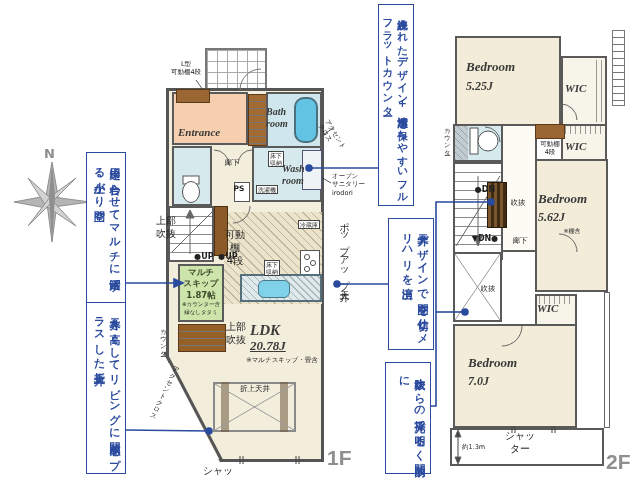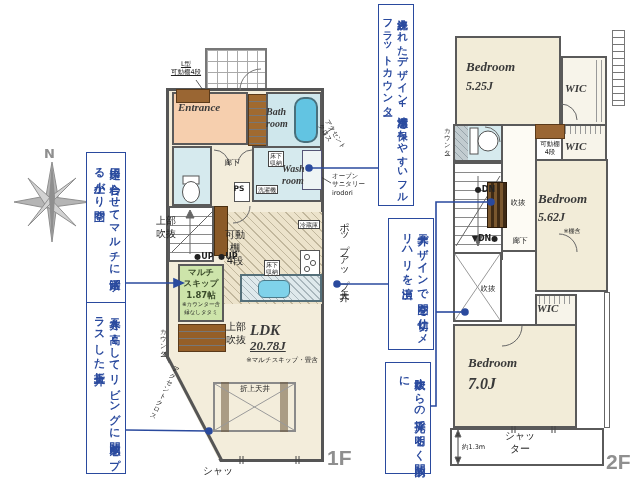--- a/index.html
+++ b/index.html
@@ -119,23 +119,23 @@
   <div class="abs" style="left:221px;top:382px;width:8px;height:50px;background:rgba(110,90,60,.55);z-index:2;"></div>
   <div class="abs" style="left:280px;top:382px;width:8px;height:50px;background:rgba(110,90,60,.55);z-index:2;"></div>
   <div class="jl boxed" style="left:298px;top:220px;font-size:6px;">冷蔵庫</div>
   <div class="jl boxed" style="left:264px;top:260px;font-size:6px;">床下
 収納</div>
   <div class="jl boxed" style="left:268px;top:151px;font-size:6px;">床下
 収納</div>
   <div class="jl boxed" style="left:256px;top:185px;font-size:6px;">洗濯機</div>
   <div class="abs" style="left:234px;top:182px;width:14px;height:18px;border:1px solid #555;z-index:3;background:#fff;"></div>
 
-  <div class="jl" style="left:164px;top:60px;width:44px;font-size:6.5px;text-decoration:underline;">L型
+  <div class="jl" style="left:164px;top:60px;width:44px;font-size:6.5px;">L型
 可動棚4段</div>
-  <div class="rm" style="left:178px;top:101px;width:64px;font-size:11px;">Entrance</div>
+  <div class="rm" style="left:178px;top:126px;width:64px;font-size:11px;">Entrance</div>
   <div class="rm" style="left:266px;top:106px;width:53px;font-size:10px;">Bath
 room</div>
   <div class="jl" style="left:220px;top:158px;width:24px;font-size:7.5px;">廊下</div>
   <div class="jl" style="left:230px;top:184px;width:18px;font-size:7.5px;font-weight:bold;">PS</div>
   <div class="rm" style="left:282px;top:163px;width:34px;font-size:10px;">Wash
 room</div>
   <div class="jl" style="left:330px;top:118px;width:34px;font-size:6.5px;transform:rotate(58deg);transform-origin:left top;text-align:left;">アクセント
 クロス</div>
   <div class="jl" style="left:332px;top:172px;width:40px;font-size:6.5px;text-align:left;">オープン
 サニタリー
@@ -193,21 +193,21 @@
   <div class="rm" style="left:565px;top:140px;width:38px;font-size:11px;">WIC</div>
   <div class="rm" style="left:538px;top:192px;width:68px;font-size:13px;">Bedroom</div>
   <div class="rm" style="left:538px;top:211px;width:68px;font-size:12px;">5.62J</div>
   <div class="jl" style="left:538px;top:227px;width:68px;font-size:6px;">※棚含</div>
   <div class="jl" style="left:507px;top:198px;width:22px;font-size:7.5px;">吹抜</div>
   <div class="jl" style="left:468px;top:234px;width:34px;font-size:8px;font-weight:bold;">▼DN●</div>
   <div class="jl" style="left:508px;top:236px;width:24px;font-size:7.5px;">廊下</div>
   <div class="jl" style="left:476px;top:284px;width:24px;font-size:7.5px;">吹抜</div>
   <div class="rm" style="left:537px;top:302px;width:38px;font-size:11px;">WIC</div>
   <div class="rm" style="left:468px;top:356px;width:90px;font-size:13px;">Bedroom</div>
-  <div class="rm" style="left:468px;top:375px;width:90px;font-size:16px;">7.0J</div>
+  <div class="rm" style="left:468px;top:375px;width:90px;font-size:12px;">7.0J</div>
   <div class="jl" style="left:500px;top:429px;width:40px;">シャッター</div>
   <div class="rm" style="left:500px;top:440px;width:64px;font-size:12px;margin-top:44px;">Balcony</div>
   <div class="jl" style="left:462px;top:443px;width:30px;font-size:6.5px;text-align:left;">約1.3m</div>
   <div class="flabel" style="left:606px;top:450px;">2F</div>
 
   <svg width="640" height="478" style="z-index:5">
     <g stroke="#2a4a9e" stroke-width="1.6" fill="#2a4a9e">
       <line x1="126" y1="283" x2="176" y2="283"></line>
       <polygon points="183,283 174,279 174,287"></polygon>
       <line x1="126" y1="430" x2="208" y2="431"></line>

